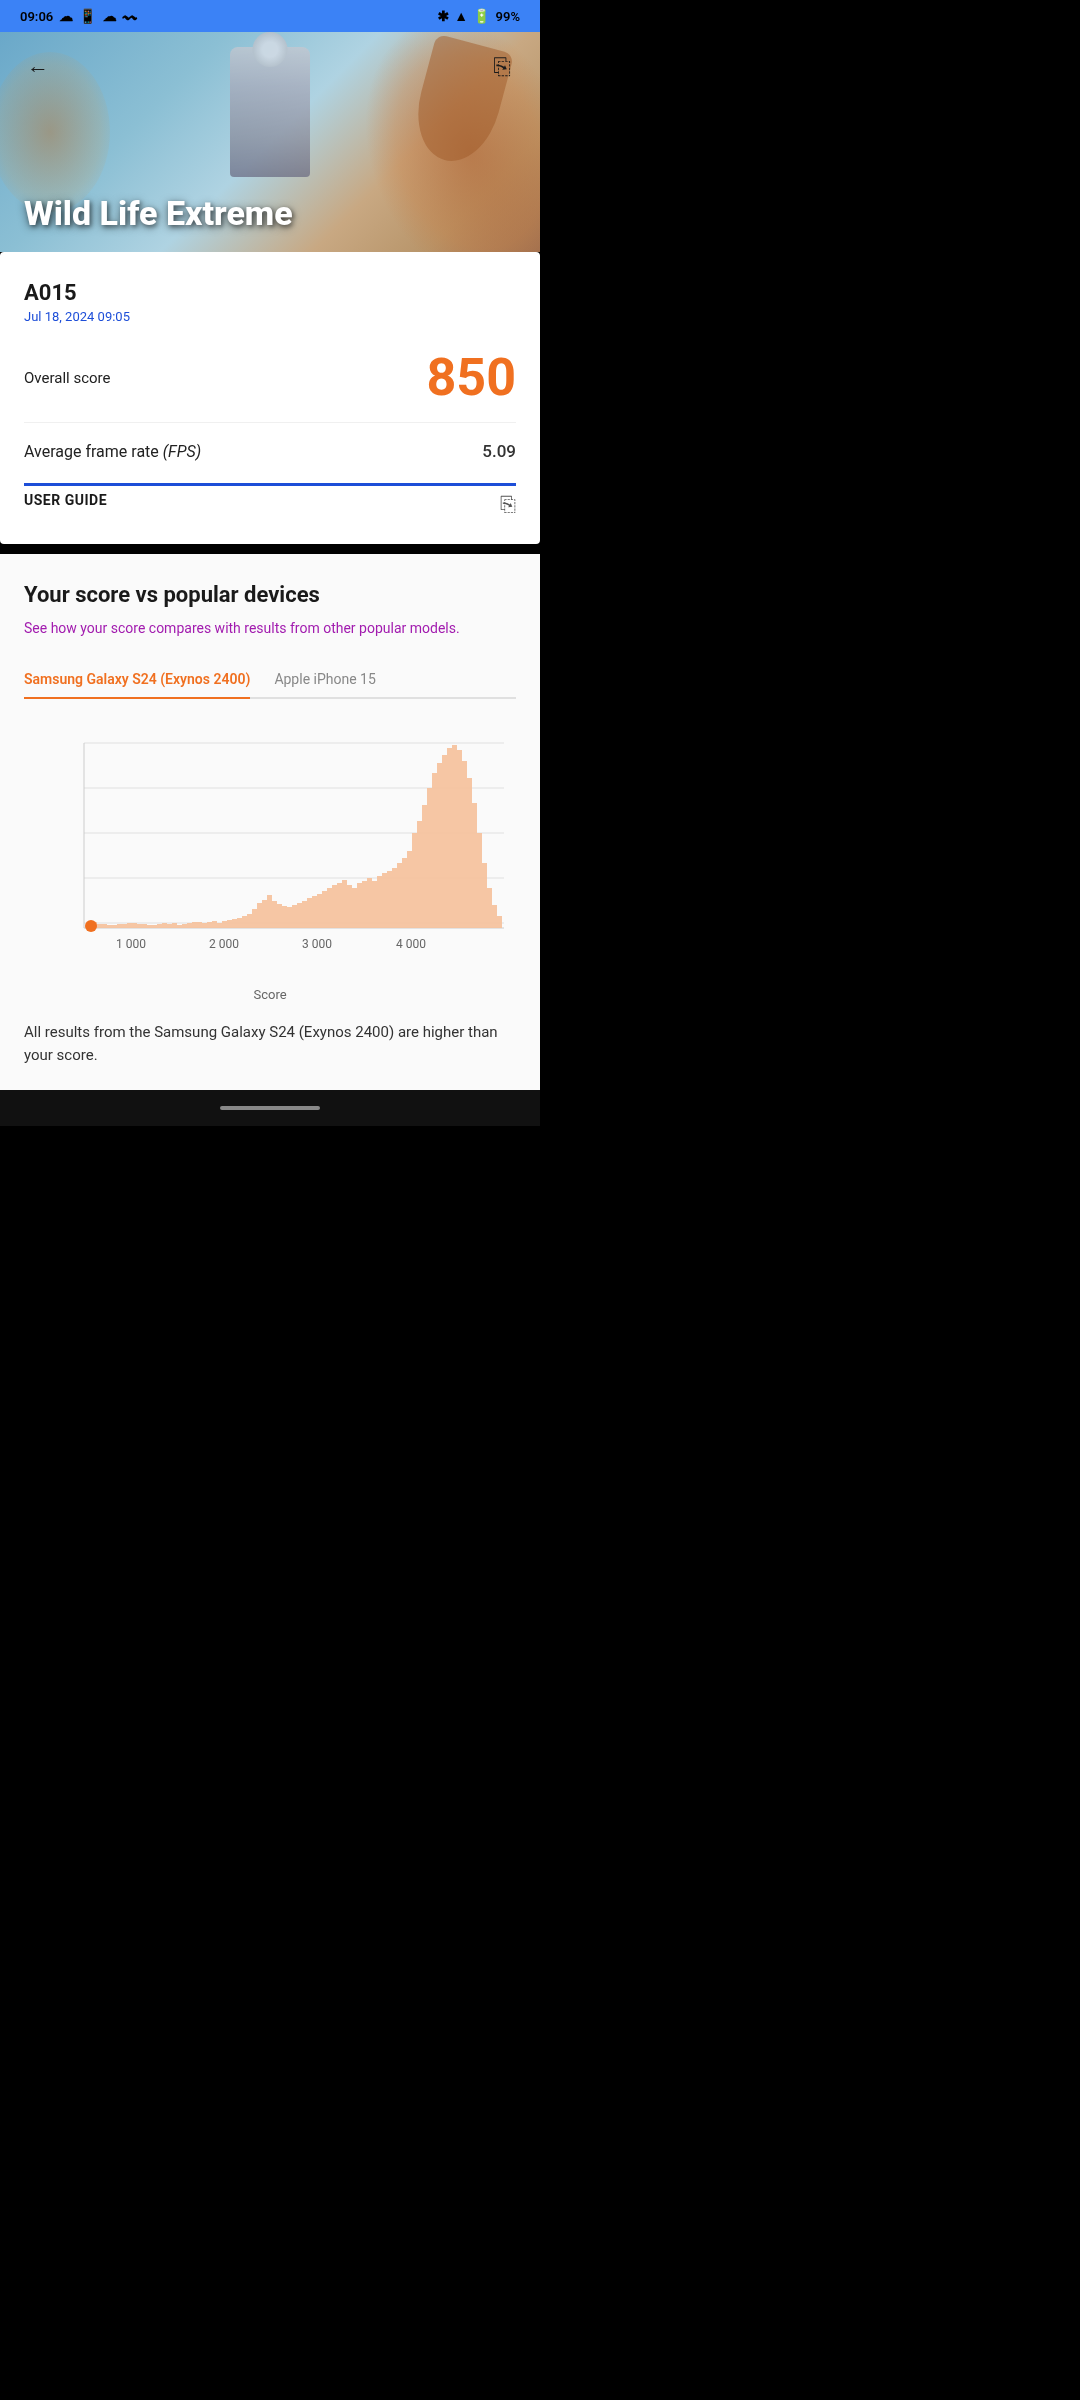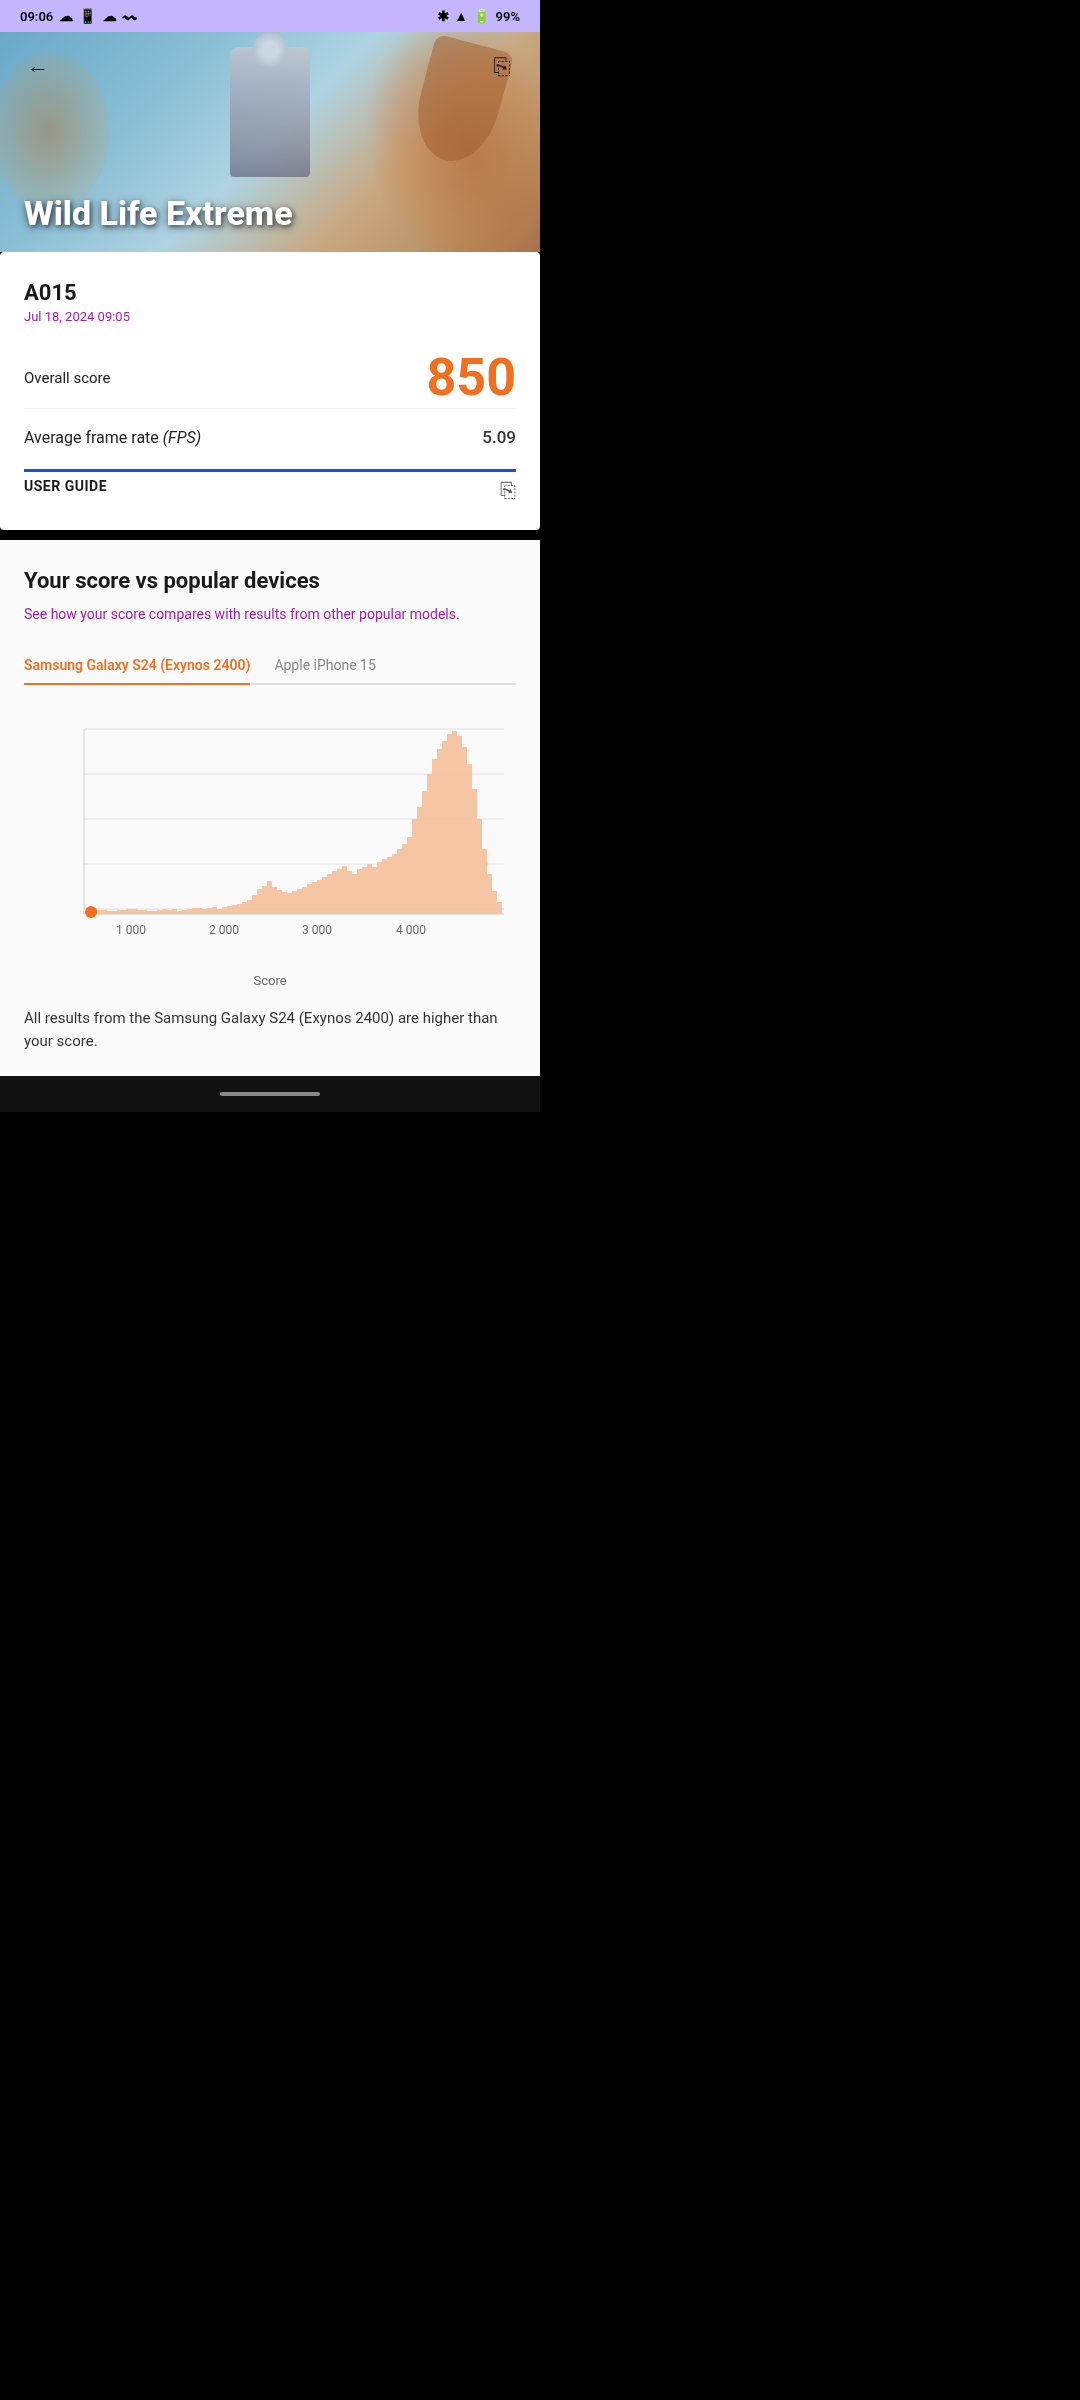--- a/index.html
+++ b/index.html
@@ -12,21 +12,21 @@
       background: #000;
       overflow-x: hidden;
     }
 
     
     .status-bar {
       display: flex;
       justify-content: space-between;
       align-items: center;
       padding: 8px 20px;
-      background: #c4b5fd;
+      background: #3b82f6;
       height: 32px;
     }
     .status-left {
       display: flex;
       align-items: center;
       gap: 6px;
       font-size: 13px;
       font-weight: 600;
     }
     .status-right {
@@ -147,21 +147,21 @@
       border-radius: 4px;
     }
 
     .result-id {
       font-size: 22px;
       font-weight: 700;
       color: #1a1a1a;
     }
     .result-date {
       font-size: 13px;
-      color: #a21caf;
+      color: #1d4ed8;
       margin-top: 4px;
     }
 
     .score-row {
       display: flex;
       justify-content: space-between;
       align-items: center;
       margin-top: 28px;
     }
     .score-label {
@@ -172,21 +172,21 @@
       font-size: 52px;
       font-weight: 700;
       color: #f07020;
       line-height: 1;
     }
 
     .fps-row {
       display: flex;
       justify-content: space-between;
       align-items: center;
-      margin-top: 4px;
+      margin-top: 18px;
       padding-top: 18px;
       border-top: 1px solid #f0f0f0;
     }
     .fps-label {
       font-size: 16px;
       color: #222;
     }
     .fps-label em {
       font-style: italic;
     }

